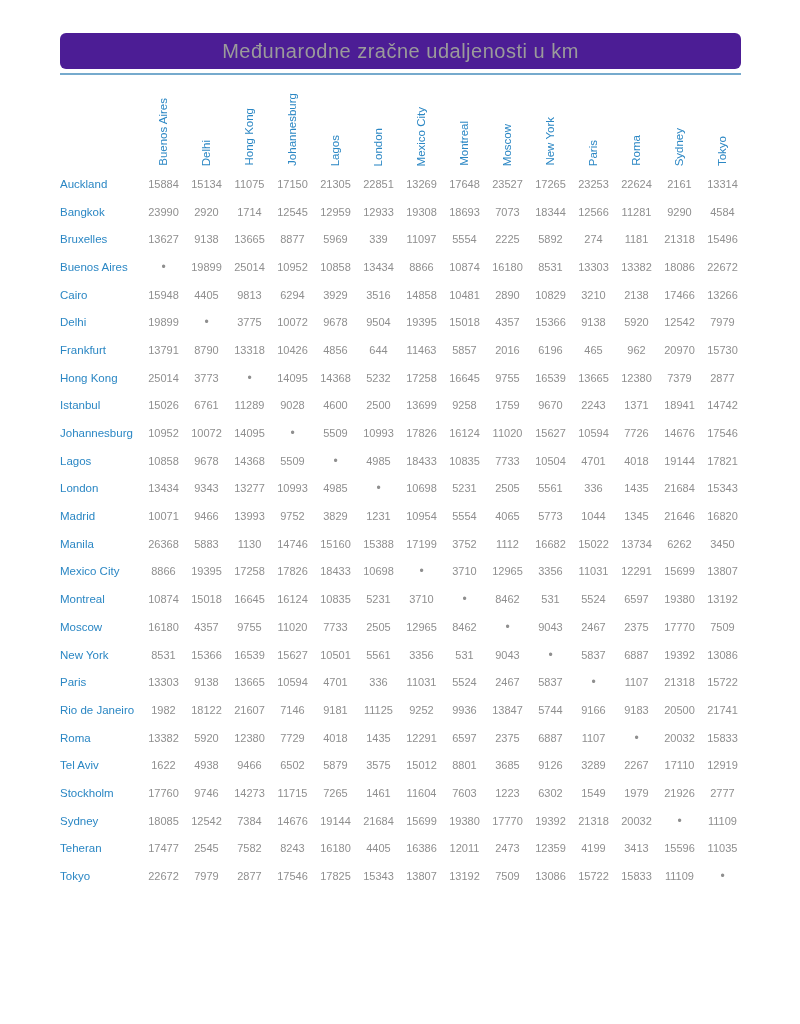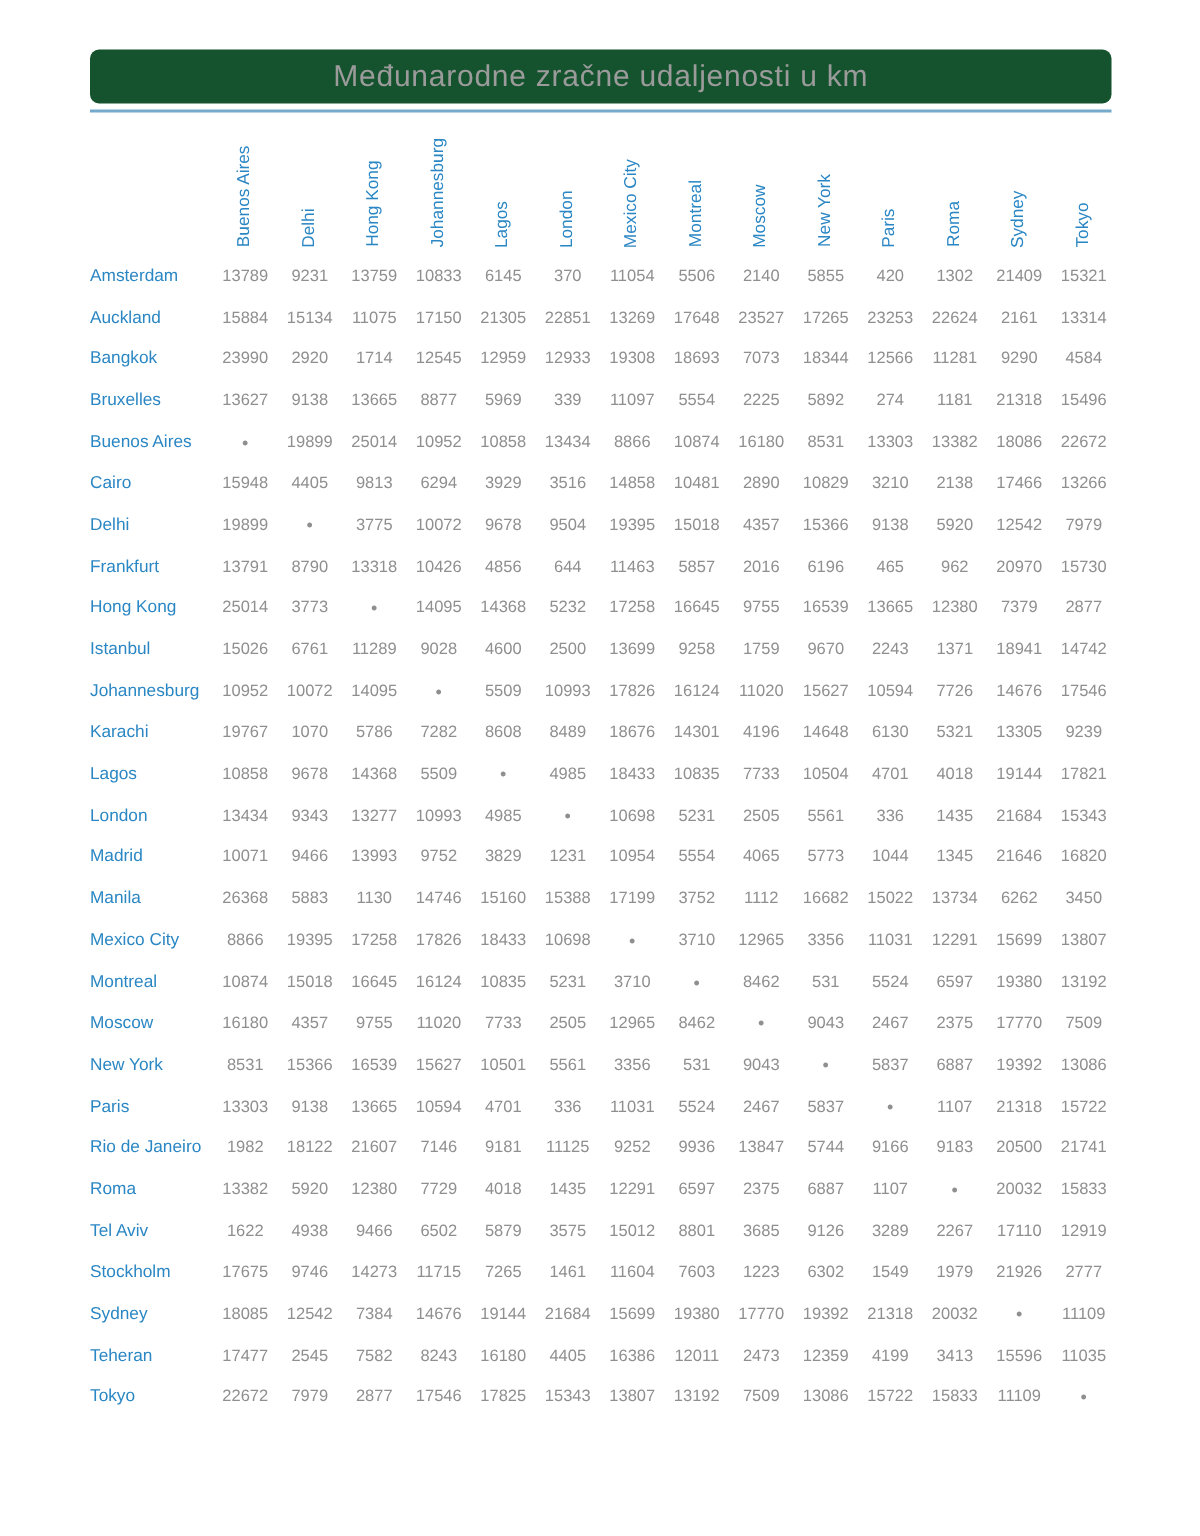--- a/index.html
+++ b/index.html
@@ -9,21 +9,21 @@
     background: #ffffff;
     font-family: "Liberation Sans", "DejaVu Sans", sans-serif;
     overflow: hidden;
   }
   .page { width: 800px; height: 1024px; position: relative; }
 
   .title-box {
     position: absolute;
     left: 60px; top: 33px;
     width: 681px; height: 36px;
-    background: #14532d;
+    background: #4c1d95;
     border-radius: 6px;
     display: flex;
     align-items: center;
     justify-content: center;
   }
   .title-text {
     font-size: 20px;
     font-weight: 300;
     color: #9b9b9b;
     letter-spacing: 0.5px;
@@ -99,37 +99,20 @@
           <th class="city-col"><span class="vert">Moscow</span></th>
           <th class="city-col"><span class="vert">New York</span></th>
           <th class="city-col"><span class="vert">Paris</span></th>
           <th class="city-col"><span class="vert">Roma</span></th>
           <th class="city-col"><span class="vert">Sydney</span></th>
           <th class="city-col"><span class="vert">Tokyo</span></th>
         </tr>
     </thead>
     <tbody id="table-body">
         <tr>
-          <td class="row-label">Amsterdam</td>
-          <td>13789</td>
-          <td>9231</td>
-          <td>13759</td>
-          <td>10833</td>
-          <td>6145</td>
-          <td>370</td>
-          <td>11054</td>
-          <td>5506</td>
-          <td>2140</td>
-          <td>5855</td>
-          <td>420</td>
-          <td>1302</td>
-          <td>21409</td>
-          <td>15321</td>
-        </tr>
-        <tr>
           <td class="row-label">Auckland</td>
           <td>15884</td>
           <td>15134</td>
           <td>11075</td>
           <td>17150</td>
           <td>21305</td>
           <td>22851</td>
           <td>13269</td>
           <td>17648</td>
           <td>23527</td>
@@ -286,37 +269,20 @@
           <td>17826</td>
           <td>16124</td>
           <td>11020</td>
           <td>15627</td>
           <td>10594</td>
           <td>7726</td>
           <td>14676</td>
           <td>17546</td>
         </tr>
         <tr>
-          <td class="row-label">Karachi</td>
-          <td>19767</td>
-          <td>1070</td>
-          <td>5786</td>
-          <td>7282</td>
-          <td>8608</td>
-          <td>8489</td>
-          <td>18676</td>
-          <td>14301</td>
-          <td>4196</td>
-          <td>14648</td>
-          <td>6130</td>
-          <td>5321</td>
-          <td>13305</td>
-          <td>9239</td>
-        </tr>
-        <tr>
           <td class="row-label">Lagos</td>
           <td>10858</td>
           <td>9678</td>
           <td>14368</td>
           <td>5509</td>
           <td class="self-cell">•</td>
           <td>4985</td>
           <td>18433</td>
           <td>10835</td>
           <td>7733</td>
@@ -508,21 +474,21 @@
           <td>8801</td>
           <td>3685</td>
           <td>9126</td>
           <td>3289</td>
           <td>2267</td>
           <td>17110</td>
           <td>12919</td>
         </tr>
         <tr>
           <td class="row-label">Stockholm</td>
-          <td>17675</td>
+          <td>17760</td>
           <td>9746</td>
           <td>14273</td>
           <td>11715</td>
           <td>7265</td>
           <td>1461</td>
           <td>11604</td>
           <td>7603</td>
           <td>1223</td>
           <td>6302</td>
           <td>1549</td>

